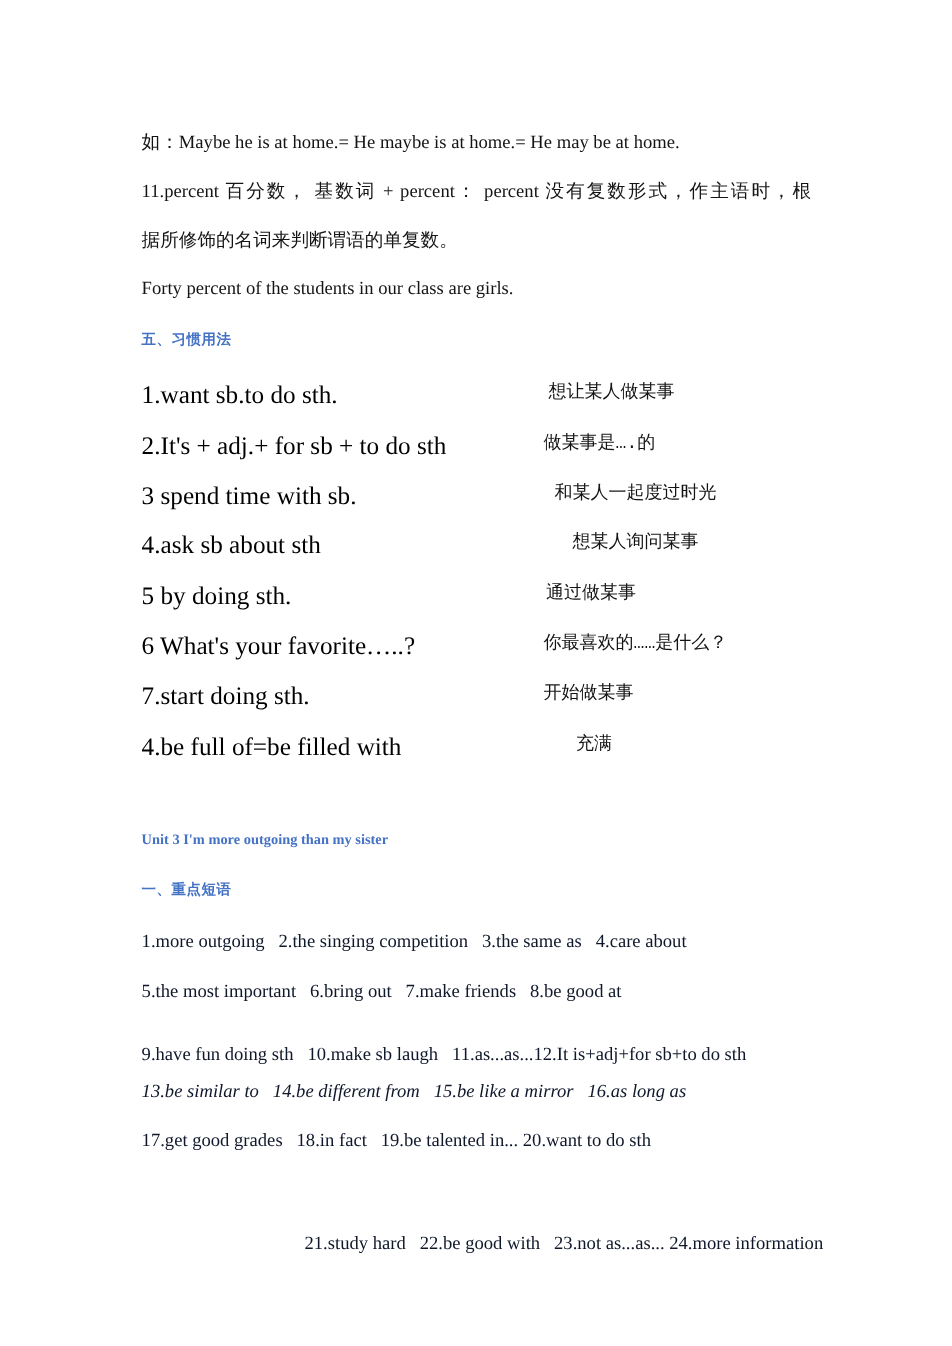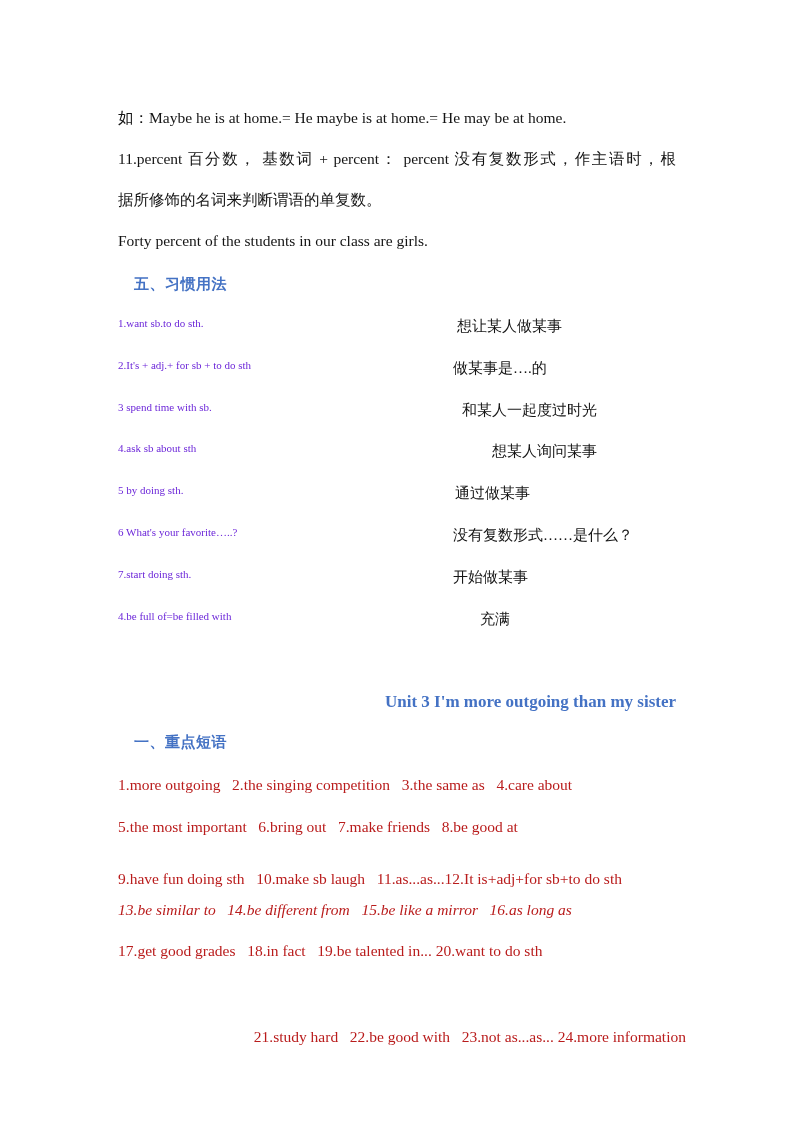--- a/index.html
+++ b/index.html
@@ -40,70 +40,70 @@
     color: #141414;
   }
   .para.justify {
     text-align: justify;
     text-align-last: justify;
   }
 
   
   .sec-heading {
     position: absolute;
-    left: 16px;
-    font-size: 15px;
+    left: 0;
+    font-size: 12px;
     font-weight: bold;
     letter-spacing: .5px;
     font-family: Liberation Serif, serif;
   }
 
   
   .unit-title {
     position: absolute;
     left: 0;
     width: 558px;
-    text-align: right;
-    font-size: 17px;
+    text-align: left;
+    font-size: 12px;
     font-weight: bold;
     font-family: "Liberation Serif", "DejaVu Serif", serif;
   }
 
   
   .usage-row {
     position: absolute;
     left: 0;
     width: 558px;
     height: 20px;
   }
   .usage-en {
     position: absolute;
     left: 0;
     top: 0;
-    font-size: 11px;
+    font-size: 21px;
     white-space: pre;
-    color: #6d28d9;
+    color: #000000;
   }
   .usage-cn {
     position: absolute;
     top: 0;
     font-size: 15px;
     white-space: pre;
     color: #141414;
-    font-family: Liberation Serif, serif;
+    font-family: Liberation Mono, monospace;
   }
 
   
   .phrase-line {
     position: absolute;
     left: 0;
     width: 568px;
     font-size: 15.5px;
     white-space: pre;
-    color: #b91c1c;
+    color: #0f172a;
   }
 </style>
 </head>
 <body>
 
 <div class="page">
   <div class="content">
 
     <div class="para" style="top:108px;">如：Maybe he is at home.= He maybe is at home.= He may be at home.</div>
 
@@ -123,29 +123,29 @@
         <div class="usage-row" style="top: 358.8px;">
           <span class="usage-en">2.It's + adj.+ for sb + to do sth</span>
           <span class="usage-cn" style="left: 335px;">做某事是….的</span>
         </div>
         <div class="usage-row" style="top: 400.6px;">
           <span class="usage-en">3 spend time with sb.</span>
           <span class="usage-cn" style="left: 344px;">和某人一起度过时光</span>
         </div>
         <div class="usage-row" style="top: 442.4px;">
           <span class="usage-en">4.ask sb about sth</span>
-          <span class="usage-cn" style="left: 374px; text-align: center;">想某人询问某事</span>
+          <span class="usage-cn" style="left: 359px; text-align: center;">想某人询问某事</span>
         </div>
         <div class="usage-row" style="top: 484.2px;">
           <span class="usage-en">5 by doing sth.</span>
           <span class="usage-cn" style="left: 337px;">通过做某事</span>
         </div>
         <div class="usage-row" style="top: 526px;">
           <span class="usage-en">6 What's your favorite…..?</span>
-          <span class="usage-cn" style="left: 335px;">没有复数形式……是什么？</span>
+          <span class="usage-cn" style="left: 335px;">你最喜欢的……是什么？</span>
         </div>
         <div class="usage-row" style="top: 567.8px;">
           <span class="usage-en">7.start doing sth.</span>
           <span class="usage-cn" style="left: 335px;">开始做某事</span>
         </div>
         <div class="usage-row" style="top: 609.6px;">
           <span class="usage-en">4.be full of=be filled with</span>
           <span class="usage-cn" style="left: 362px;">充满</span>
         </div>
       </div>

